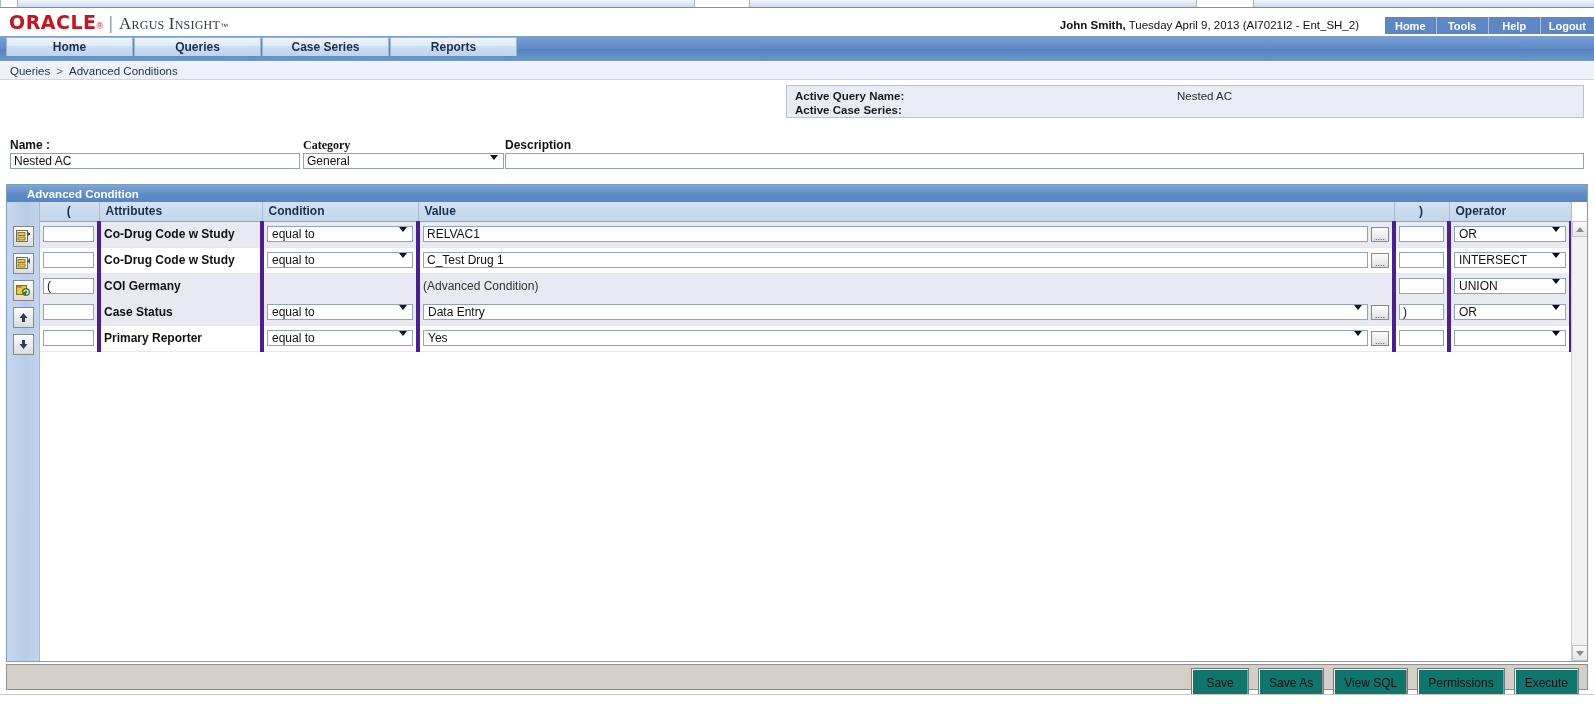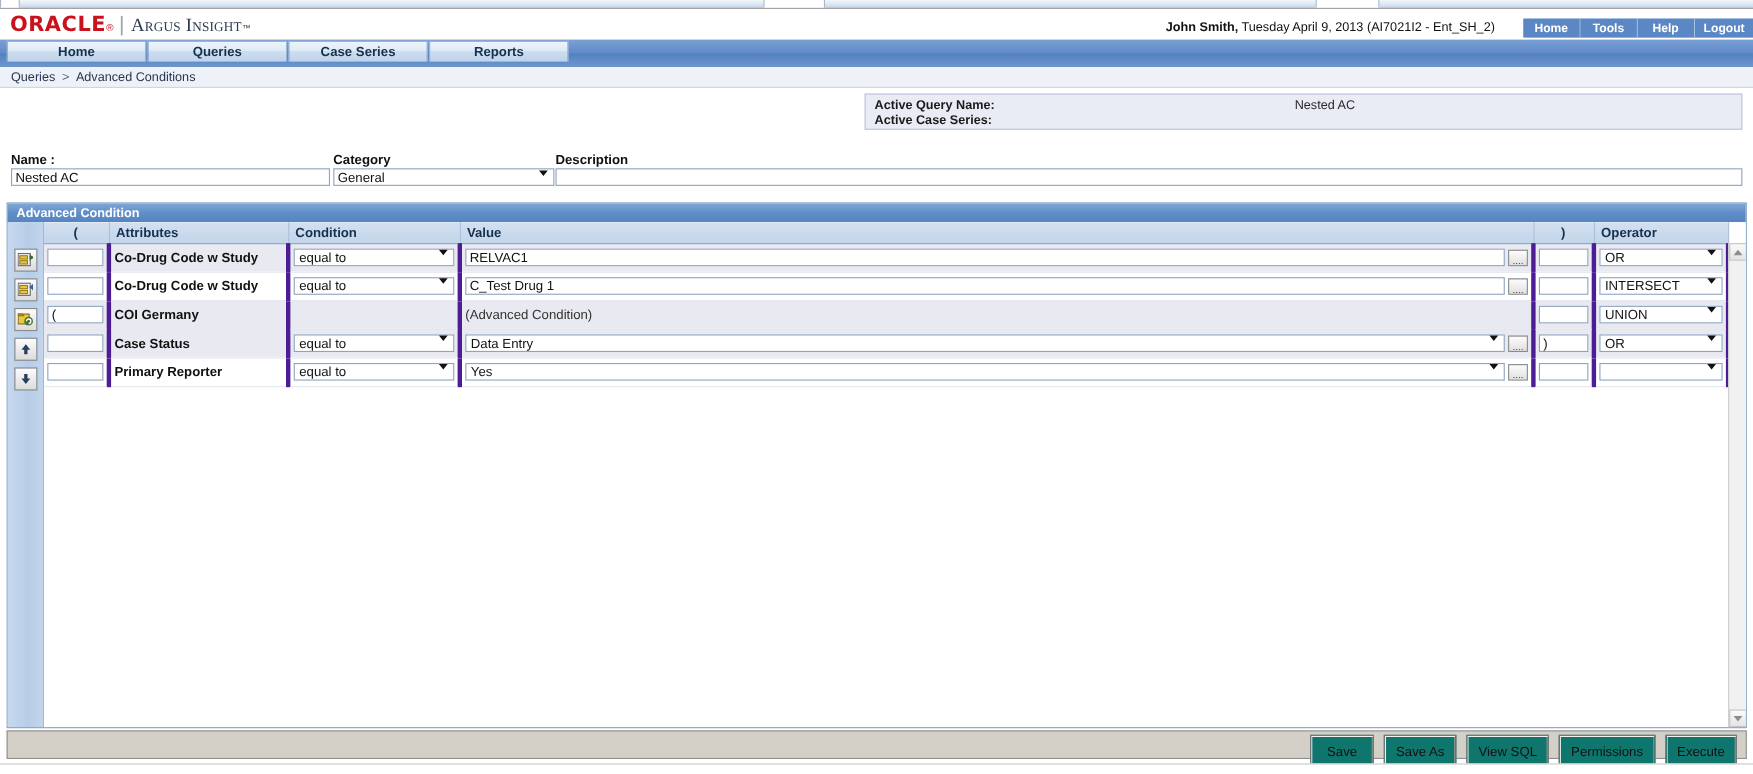--- a/index.html
+++ b/index.html
@@ -183,21 +183,21 @@
     position: absolute; left: 6px; top: 184px;
     width: 1582px; height: 478px;
     border: 1px solid #7d9cc4;
     box-sizing: border-box;
     background: #ffffff;
   }
   .ac-caption {
     height: 17px;
     background: linear-gradient(to bottom, #7ea7d6 0%, #5e8cc6 55%, #5585c2 100%);
     color: #ffffff; font-size: 11.5px; font-weight: bold;
-    display: flex; align-items: center; padding-left: 8px;
+    display: flex; align-items: center; padding-left: 20px;
     box-sizing: border-box;
   }
   .grid-wrap {
     position: absolute; left: 0; top: 17px;
     width: 1580px; height: 459px;
     display: flex;
   }
   .toolcol {
     width: 33px;
     background: linear-gradient(to right, #c6d8ee 0%, #b7cde8 60%, #c2d5ec 100%);
@@ -391,21 +391,21 @@
       <div class="active-line l1">Active Query Name:</div>
       <div class="active-line l2">Active Case Series:</div>
       <div class="active-val">Nested AC</div>
     </div>
   </div>
 
   <div class="meta">
     <div class="meta-label" style="left:10px;">Name :</div>
     <div class="fld" style="left:10px;width:290px;">Nested AC</div>
 
-    <div class="meta-label" style="left:303px;">Category</div>
+    <div class="meta-label" style="left:303px;font-family:Liberation Serif, serif;">Category</div>
     <div class="sel" style="left:303px;width:201px;">
       <span>General</span>
       <span class="arrow"><span class="caret"></span></span>
     </div>
 
     <div class="meta-label" style="left:505px;">Description</div>
     <div class="fld" style="left:505px;width:1079px;"></div>
   </div>
 
   <div class="ac-panel">

